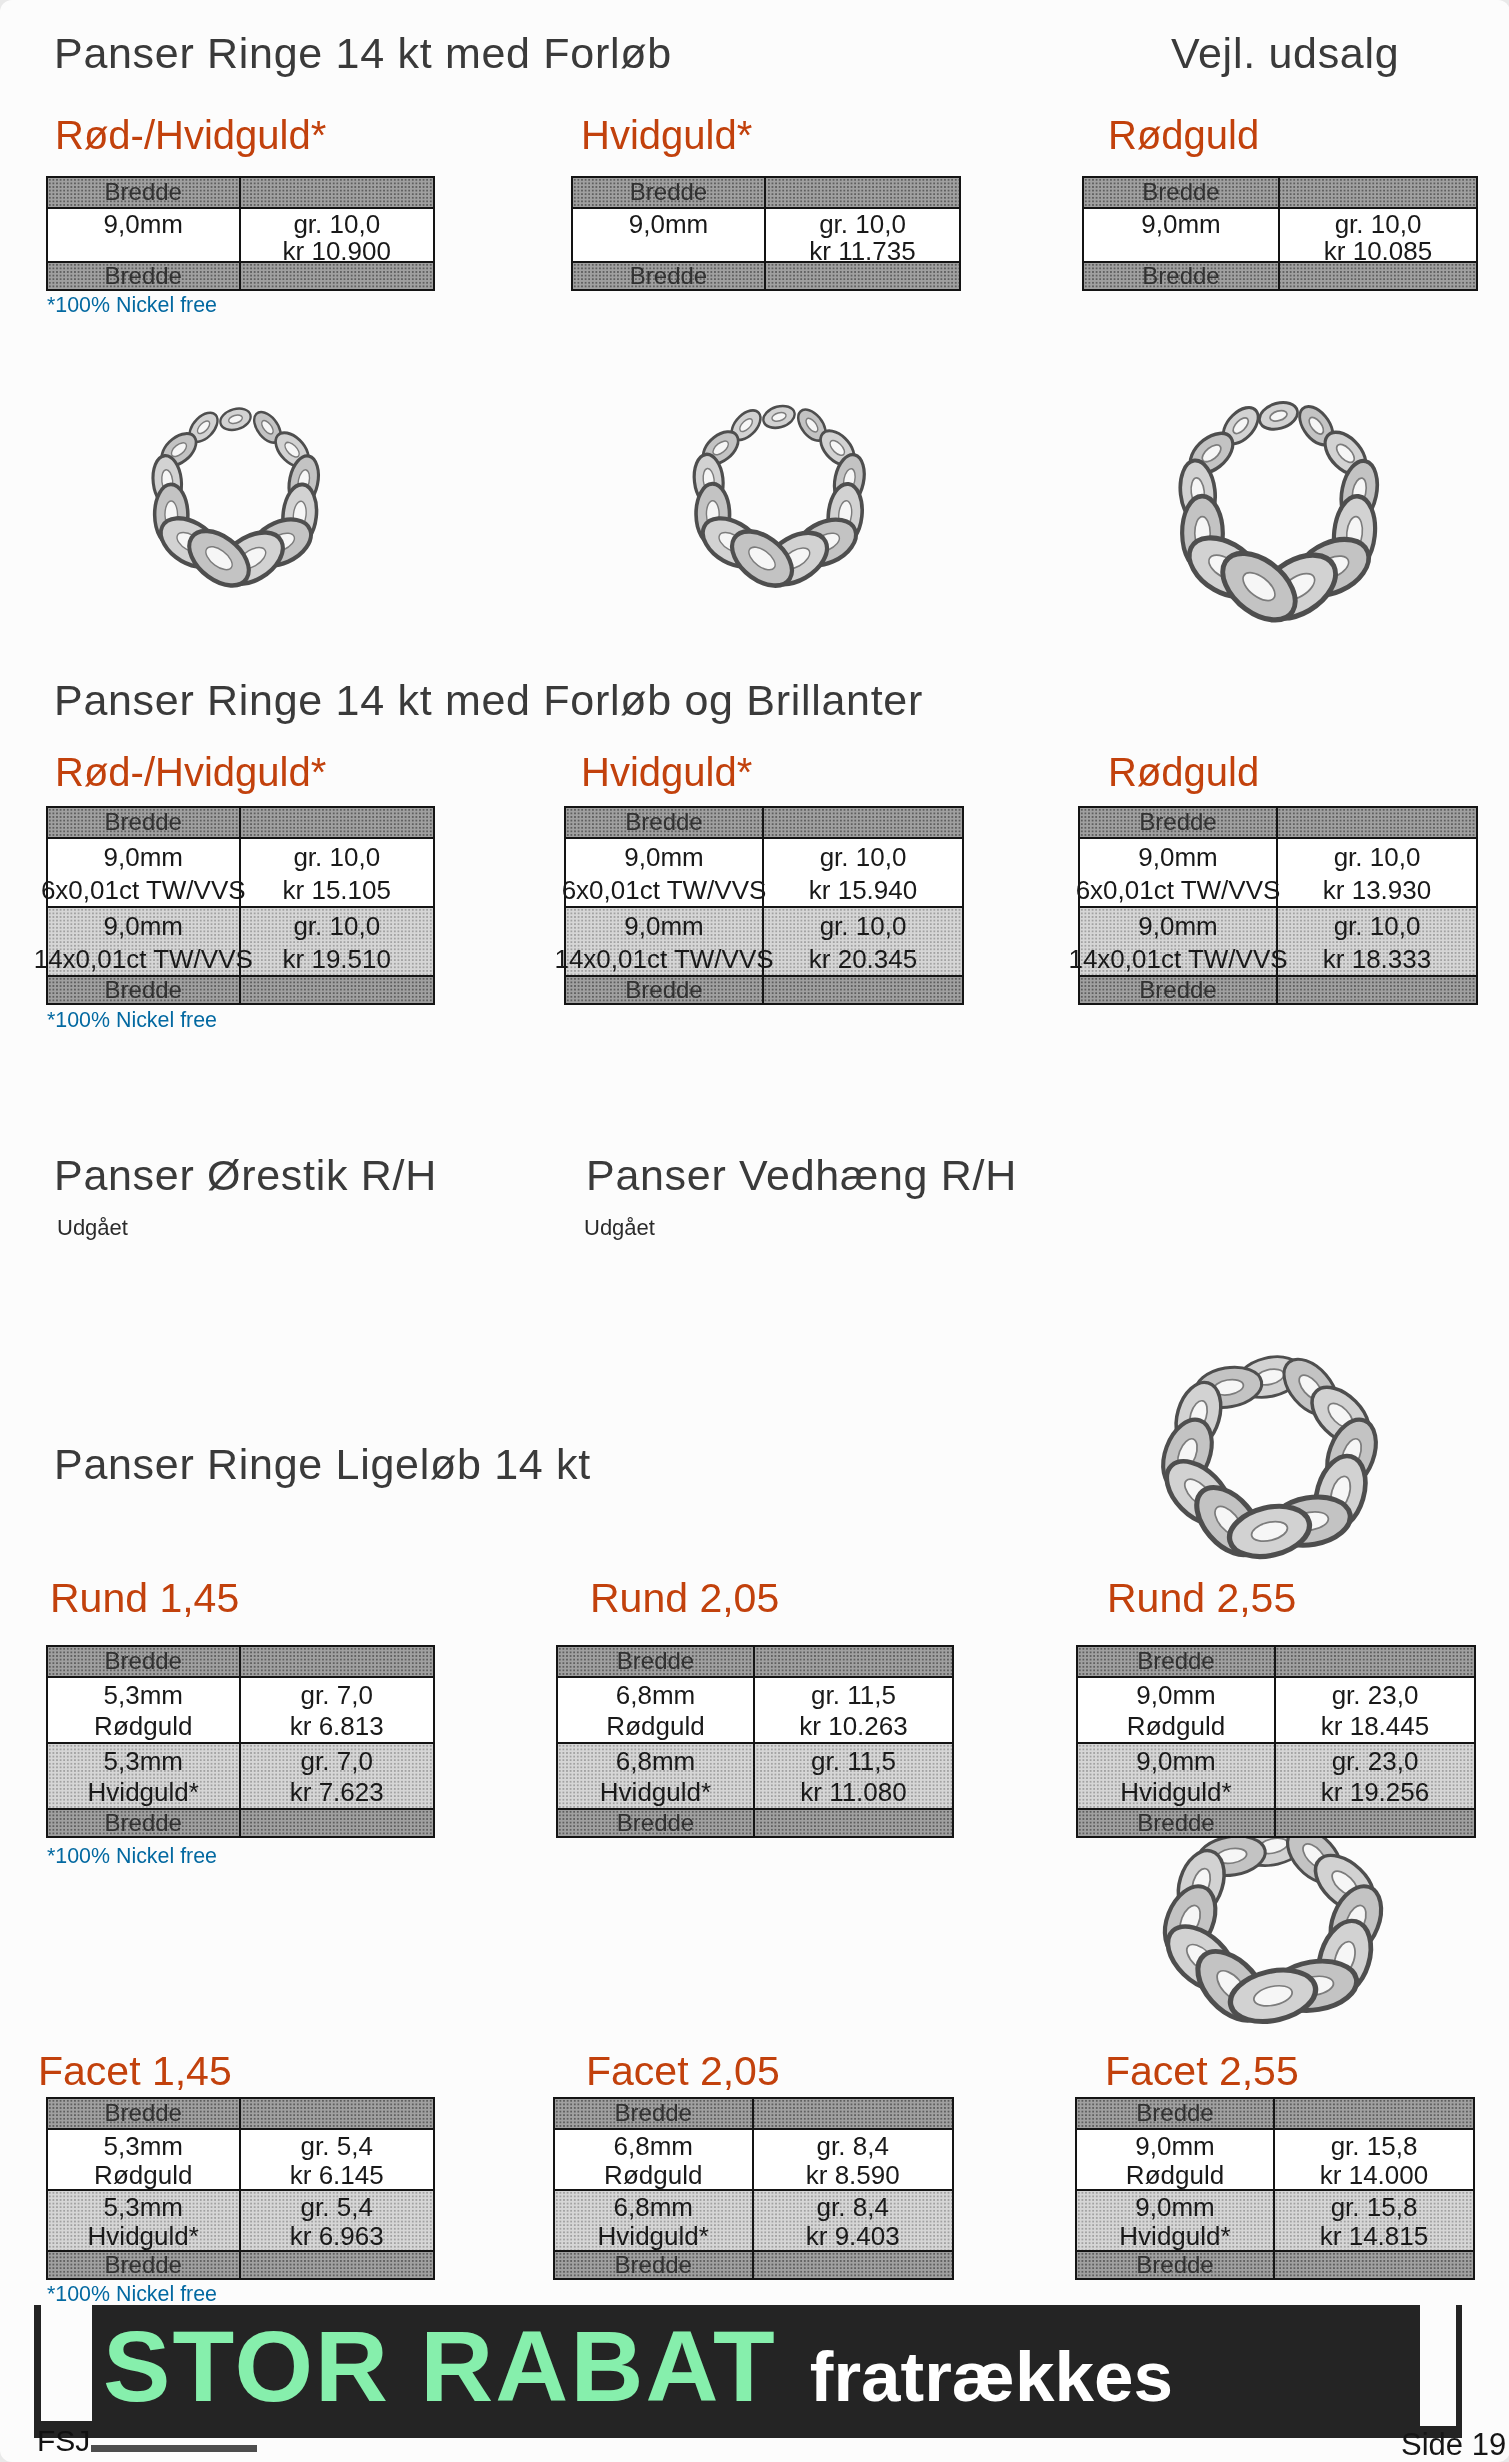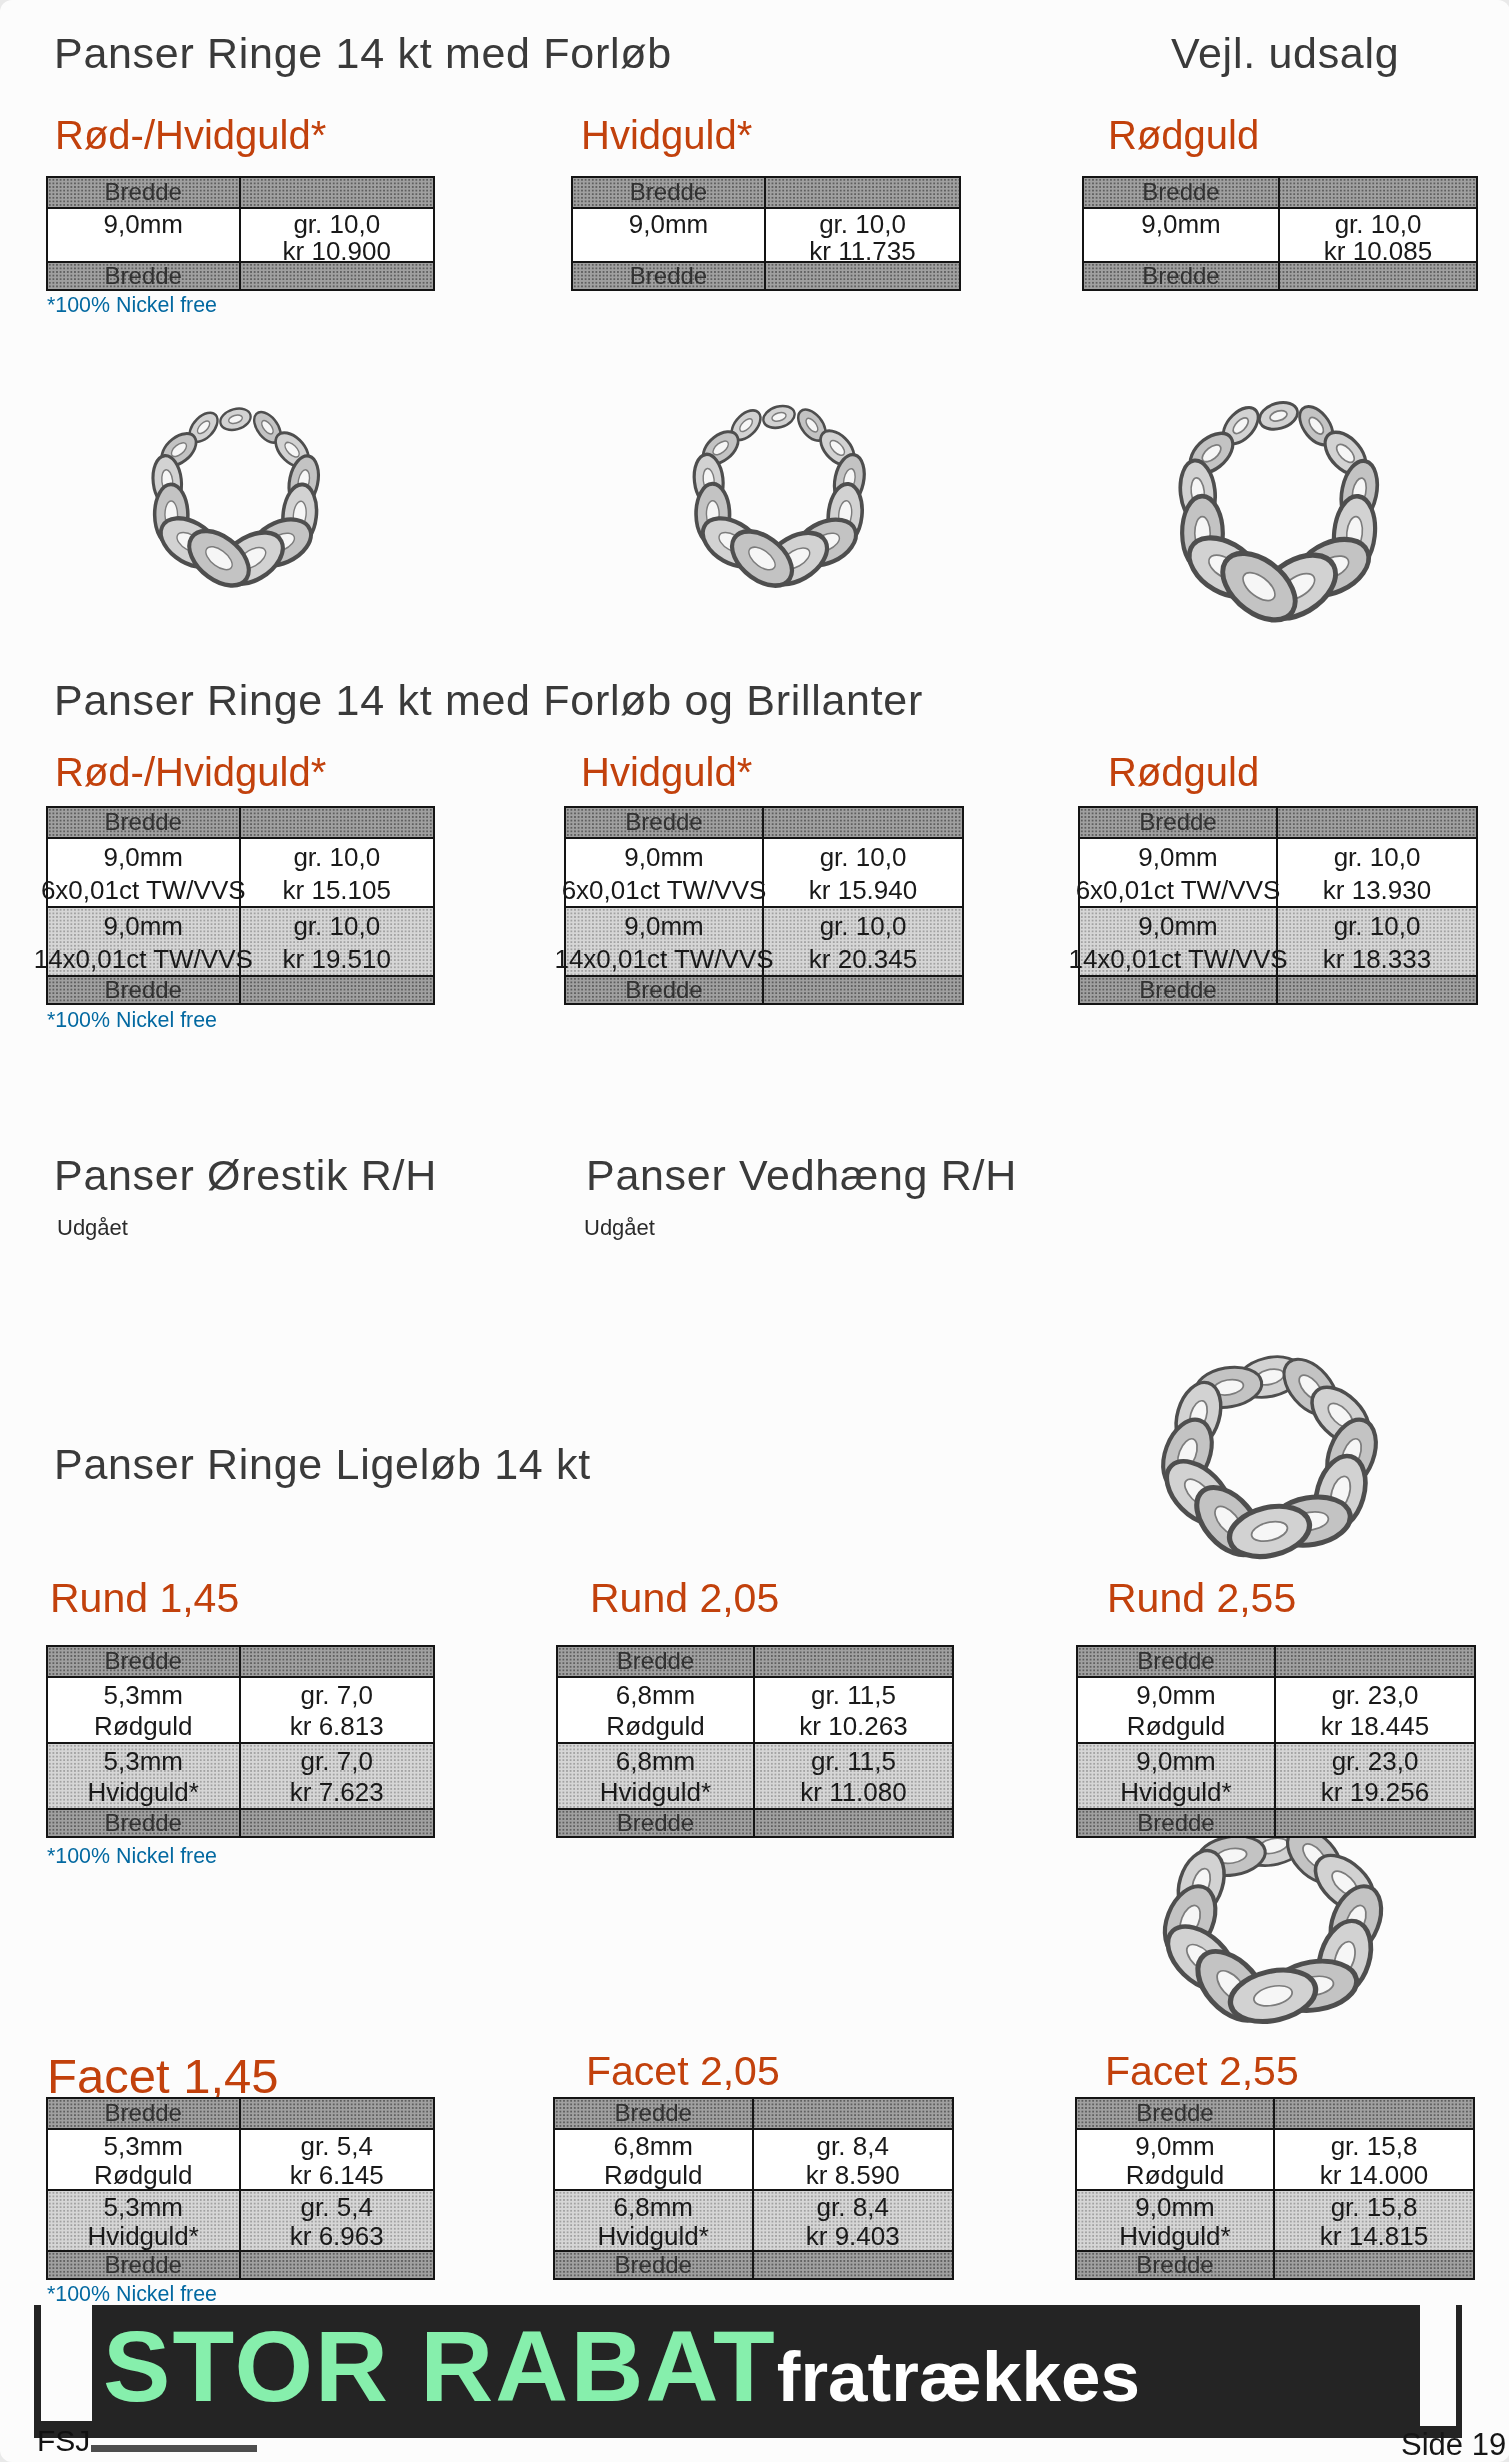--- a/index.html
+++ b/index.html
@@ -34,21 +34,21 @@
   .ln{font-size:26px;color:#191919;white-space:nowrap}
   .g1 .ln{line-height:27px}.g2 .ln{line-height:33px}
   .g4 .ln{line-height:31px}.g5 .ln{line-height:29px}
 
   .ring{position:absolute}
   .ring svg{display:block}
 
   #banner{position:absolute;left:34px;top:2305px;width:1428px;height:133px;
     background:#242424;display:flex;align-items:baseline;padding-left:69px;z-index:2}
   #bannerMain{font-size:101px;font-weight:800;color:#86efac;letter-spacing:2.1px;line-height:123px;white-space:nowrap}
-  #bannerSub{font-size:71px;font-weight:700;color:#ffffff;line-height:123px;white-space:nowrap}
+  #bannerSub{font-size:71px;font-weight:700;color:#ffffff;margin-left:33px;line-height:123px;white-space:nowrap}
   .patch{position:absolute;background:#fcfcfc;z-index:3}
   #patchL{left:41px;top:2305px;width:51px;height:116px}
   #patchR{left:1420px;top:2305px;width:36px;height:121px}
   #footerLeft{left:37px;top:2424px;font-size:30px;color:#111;z-index:5}
   #footerRight{left:1401px;top:2427px;font-size:31px;color:#161616;z-index:5}
   #smudge{left:91px;top:2445px;width:166px;height:7.1px;background:#2e2e2e;opacity:.85;z-index:4}
 </style>
 </head>
 <body>
 
@@ -632,21 +632,21 @@
           <div class="ln">kr 19.256</div>
         </div>
       </div>
       <div class="trow band">
         <div class="cell l">
           <span class="bandlabel">Bredde</span>
         </div>
         <div class="cell r"></div>
       </div>
     </div>
-    <div class="colhead" style="left: 47px; top: 2048px; font-size: 49px;">Facet 1,45</div>
+    <div class="colhead" style="left: 38px; top: 2048px; font-size: 41px;">Facet 1,45</div>
     <div class="ptable g5" style="left: 46px; top: 2097px; width: 389px;">
       <div class="trow band">
         <div class="cell l">
           <span class="bandlabel">Bredde</span>
         </div>
         <div class="cell r"></div>
       </div>
       <div class="trow datarow" style="height: 61px;">
         <div class="cell l">
           <div class="ln">5,3mm</div>

